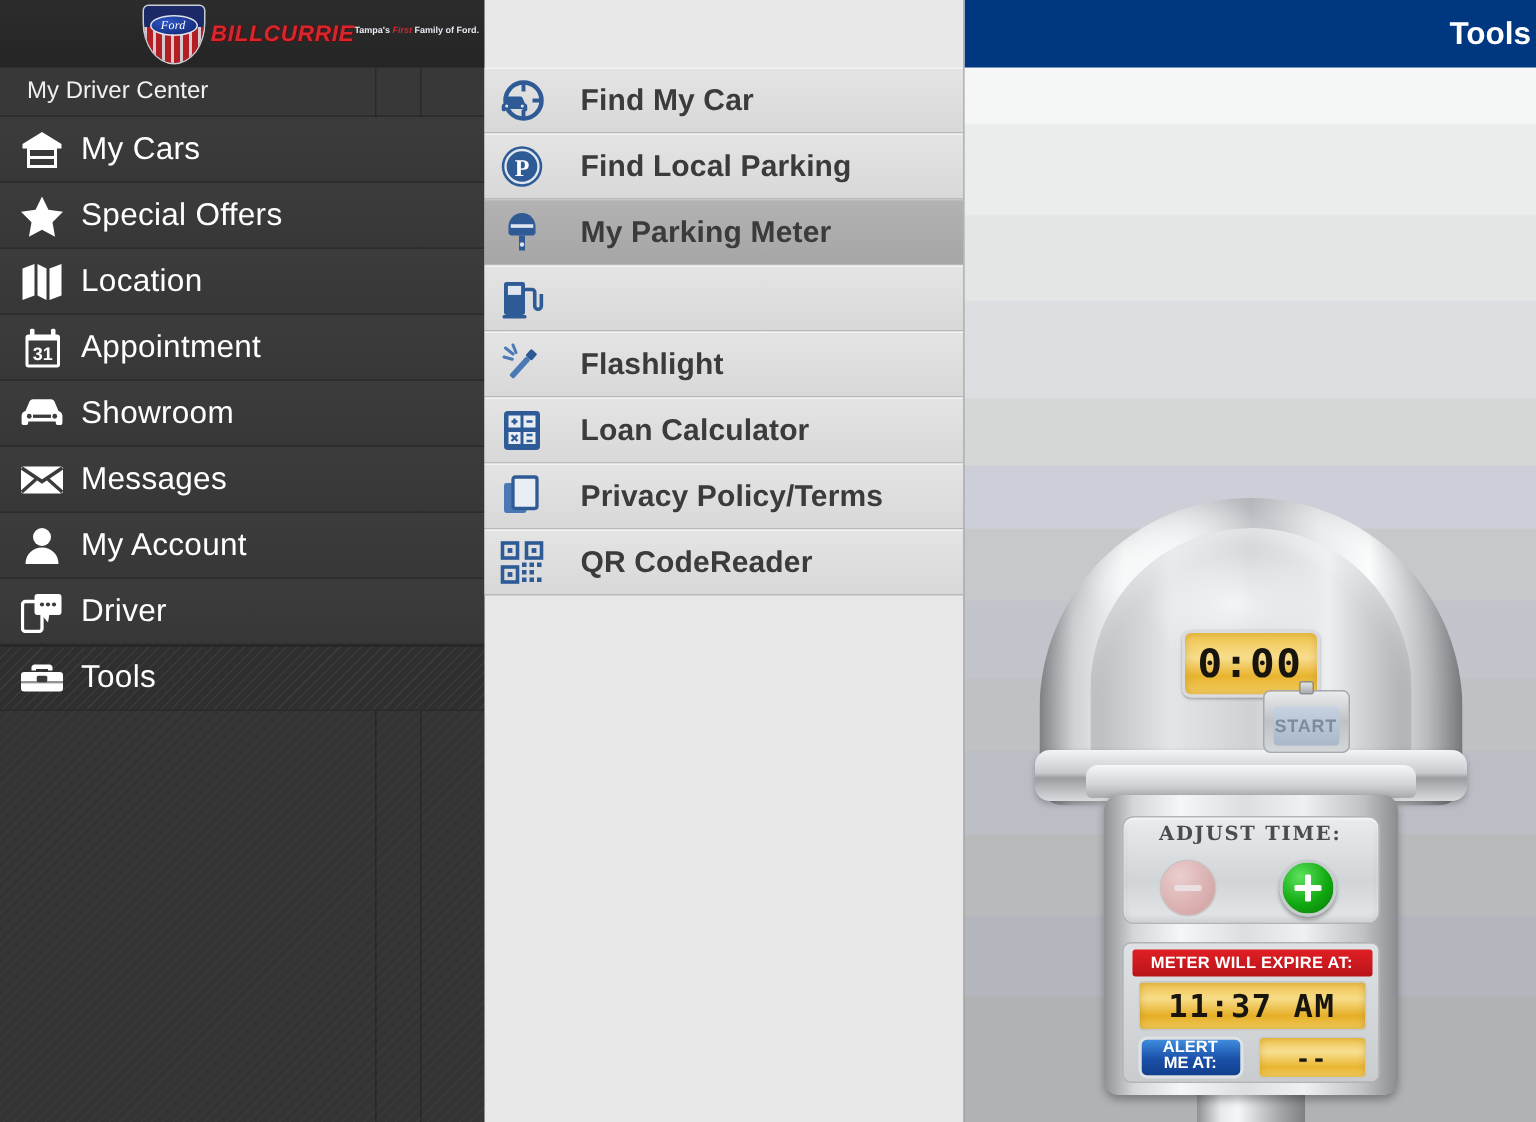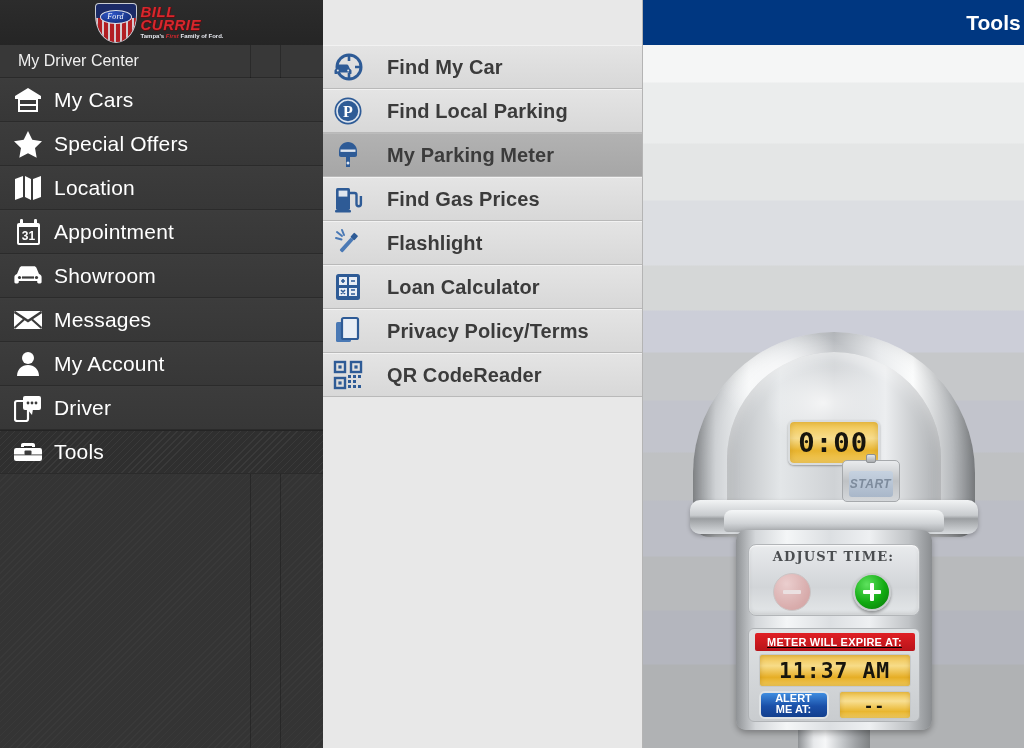--- a/index.html
+++ b/index.html
@@ -44,21 +44,21 @@
     position: absolute; left: 50%; top: 17%; transform: translateX(-50%);
     width: 32px; height: 14px; border-radius: 50%;
     background: radial-gradient(ellipse at 35% 30%, #2f56c8, #15307f 75%);
     border: 1px solid #dfe2ea;
     display: flex; align-items: center; justify-content: center;
   }
   .ford-oval span {
     font-family: "Liberation Serif", serif; font-style: italic;
     font-size: 8px; color: #fff; letter-spacing: .2px; line-height: 1;
   }
-  .logo-text { margin-left: 4px; display: flex; flex-direction: column; justify-content: flex-start; }
+  .logo-text { margin-left: 4px; display: flex; flex-direction: row; justify-content: flex-start; }
   .logo-word {
     font-family: "Liberation Sans", sans-serif; font-weight: bold; font-style: italic;
     color: #d7272d; font-size: 15px; line-height: 13px; letter-spacing: .5px;
     text-shadow: 0 1px 0 #5a0d10, 1px 0 0 #5a0d10;
   }
   .logo-tag {
     font-size: 6px; color: #e6e8ef; line-height: 8px; margin-top: 1px; font-weight: bold;
     white-space: nowrap;
   }
   .logo-tag i { color: #d7272d; }
@@ -196,21 +196,20 @@
   }
   .m-lcd-top .lcd-txt { font-size: 26px; transform: scaleX(1.05); }
 
   .m-start {
     position: absolute; left: 158px; top: 128px; width: 58px; height: 42px;
     border-radius: 5px;
     background: linear-gradient(to bottom,#e9ebed,#bfc2c5 50%,#d4d7da);
     border: 1px solid #a6a9ac;
     display: flex; align-items: flex-end; justify-content: center;
     padding-bottom: 4px;
-    font-style: italic;
   }
   .m-start .knob {
     position: absolute; left: 50%; top: -7px; transform: translateX(-50%);
     width: 10px; height: 9px; border-radius: 2px;
     background: linear-gradient(to bottom,#e3e6e8,#a9acaf);
     border: 1px solid #8e9194;
   }
   .m-start .pad {
     width: 44px; height: 26px; border-radius: 3px;
     background: linear-gradient(to bottom,#c6d2e0,#a9b7c9);
@@ -265,21 +264,21 @@
 
   .panel-expire {
     position: absolute; left: 12px; top: 98px; width: 172px; height: 94px;
     border-radius: 6px;
     background: linear-gradient(to bottom,#dfe2e4,#c9cccf);
     border: 1px solid #b0b3b6;
   }
   .expire-banner {
     position: absolute; left: 6px; top: 4px; width: 160px; height: 18px;
     background: linear-gradient(to bottom,#e01f24,#b8141a);
-    border-radius: 2px; display: flex; align-items: center; justify-content: center; text-decoration: underline;
+    border-radius: 2px; display: flex; align-items: center; justify-content: center;
   }
   .expire-banner span { color: #fff; font-size: 11px; font-weight: bold; letter-spacing: .2px; }
   .m-lcd-expire {
     position: absolute; left: 10px; top: 25px; width: 152px; height: 33px;
     border-radius: 3px; border: 1px solid #c6c9cb;
     background: linear-gradient(to bottom,#efc14b,#f7dc88 35%,#e6ae26 72%,#f0c košík);
     background: linear-gradient(to bottom,#efc14b,#f7dc88 35%,#e6ae26 72%,#f2cc5d);
     display: flex; align-items: center; justify-content: center;
     box-shadow: inset 0 0 5px rgba(150,100,0,.35);
   }
@@ -474,21 +473,20 @@
 
     <div class="tool-item">
       <span class="tool-icon">
         <svg width="30" height="30" viewBox="0 0 30 30">
           <rect x="3" y="4" width="14" height="22" rx="1.6" fill="#2e5b96"></rect>
           <rect x="5.6" y="6.6" width="8.8" height="6" fill="#dfe6ef"></rect>
           <path d="M17 9h4.5c1.1 0 2 .9 2 2v9c0 1.2 1 2.2 2.2 2.2s2.2-1 2.2-2.2v-8" stroke="#2e5b96" stroke-width="2.4" fill="none"></path>
           <rect x="2" y="26" width="16" height="2.4" rx="1" fill="#2e5b96"></rect>
         </svg>
       </span>
-      <span class="tool-label">Find Gas Prices</span>
     </div>
 
     <div class="tool-item">
       <span class="tool-icon">
         <svg width="30" height="30" viewBox="0 0 30 30">
           <g transform="rotate(42 15 15)">
             <rect x="12.6" y="3" width="5.4" height="6" rx="1" fill="#2e5b96"></rect>
             <rect x="13.4" y="9" width="3.8" height="17" rx="1" fill="#4a79b5"></rect>
           </g>
           <path d="M4 4 L9 8 M3 10 L8.5 11.5 M9 2 L11 7" stroke="#4a79b5" stroke-width="2" stroke-linecap="round"></path>

